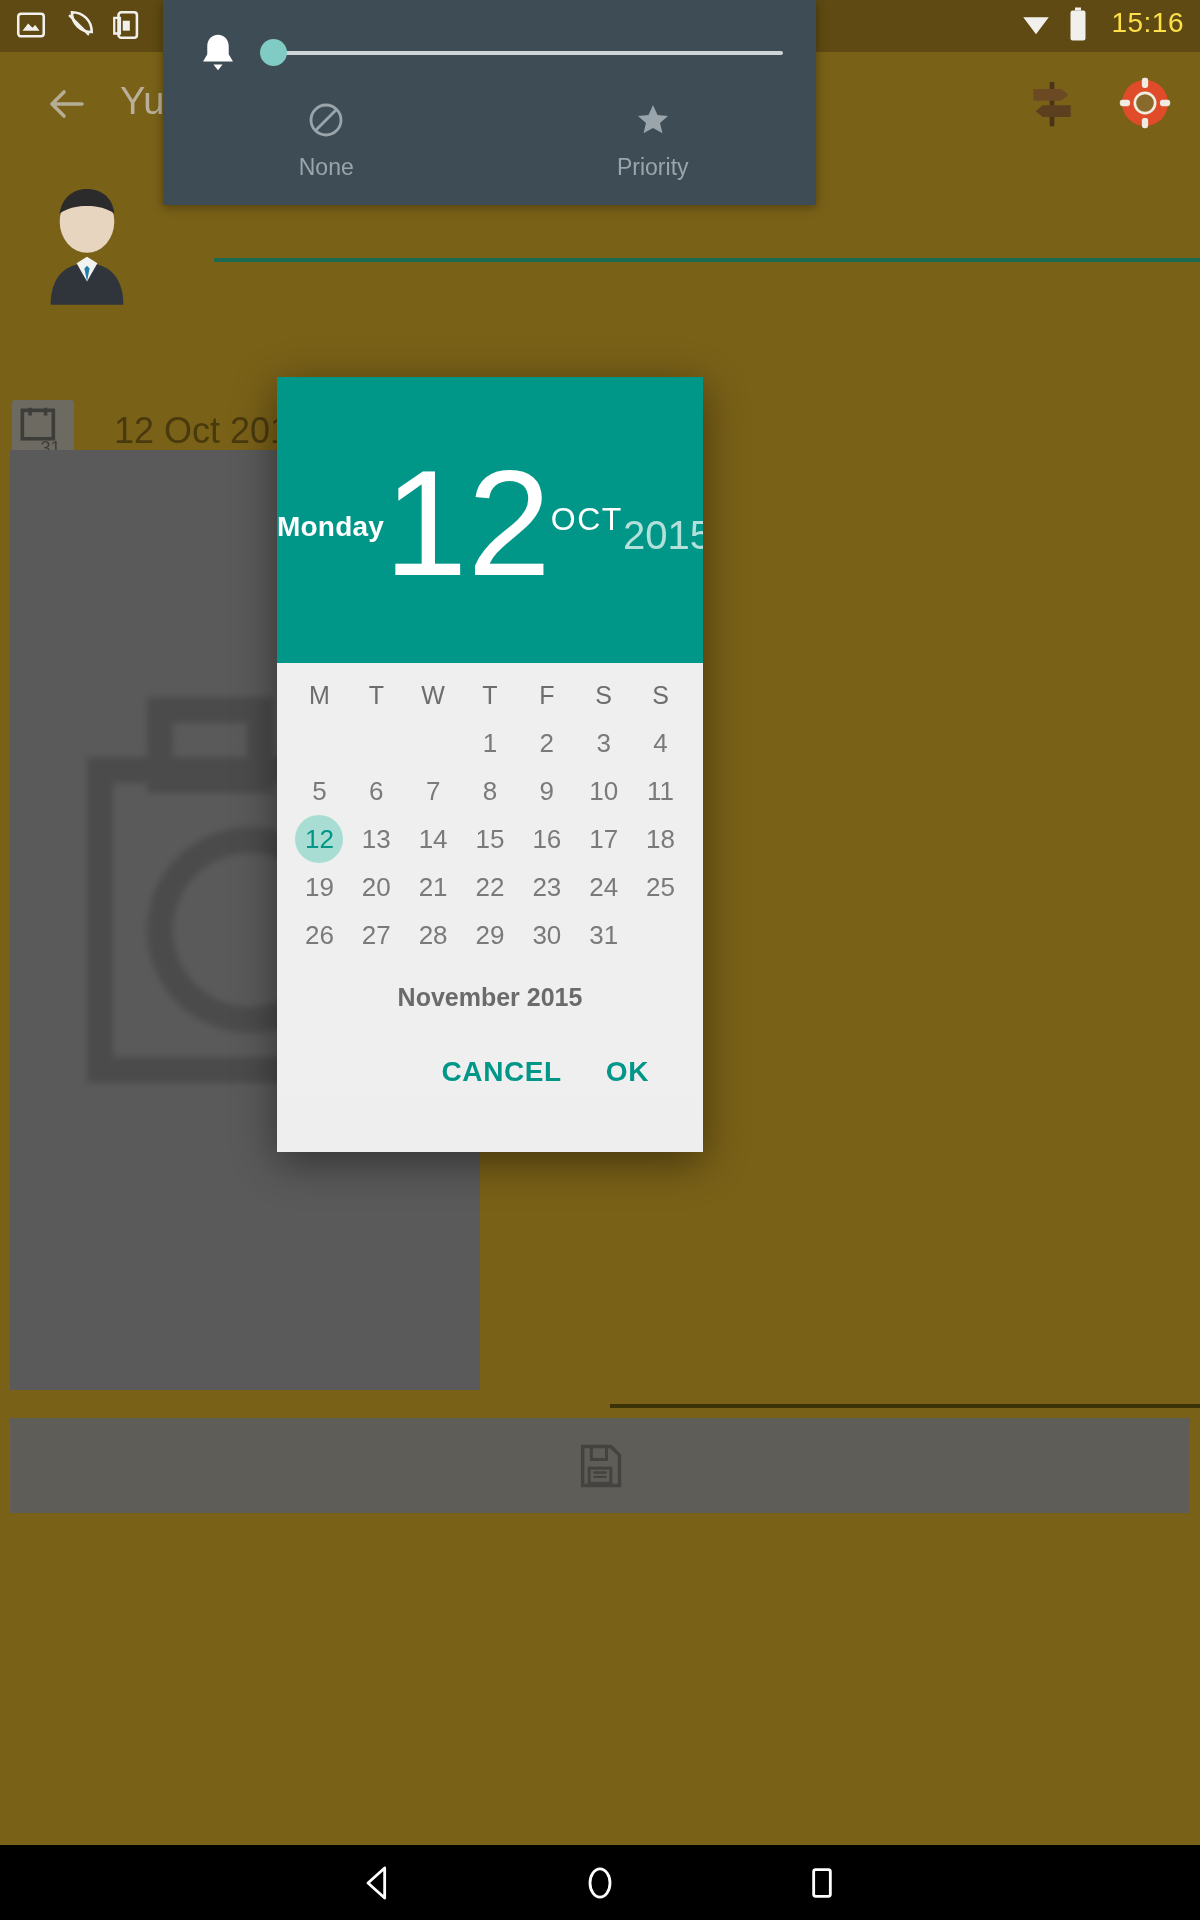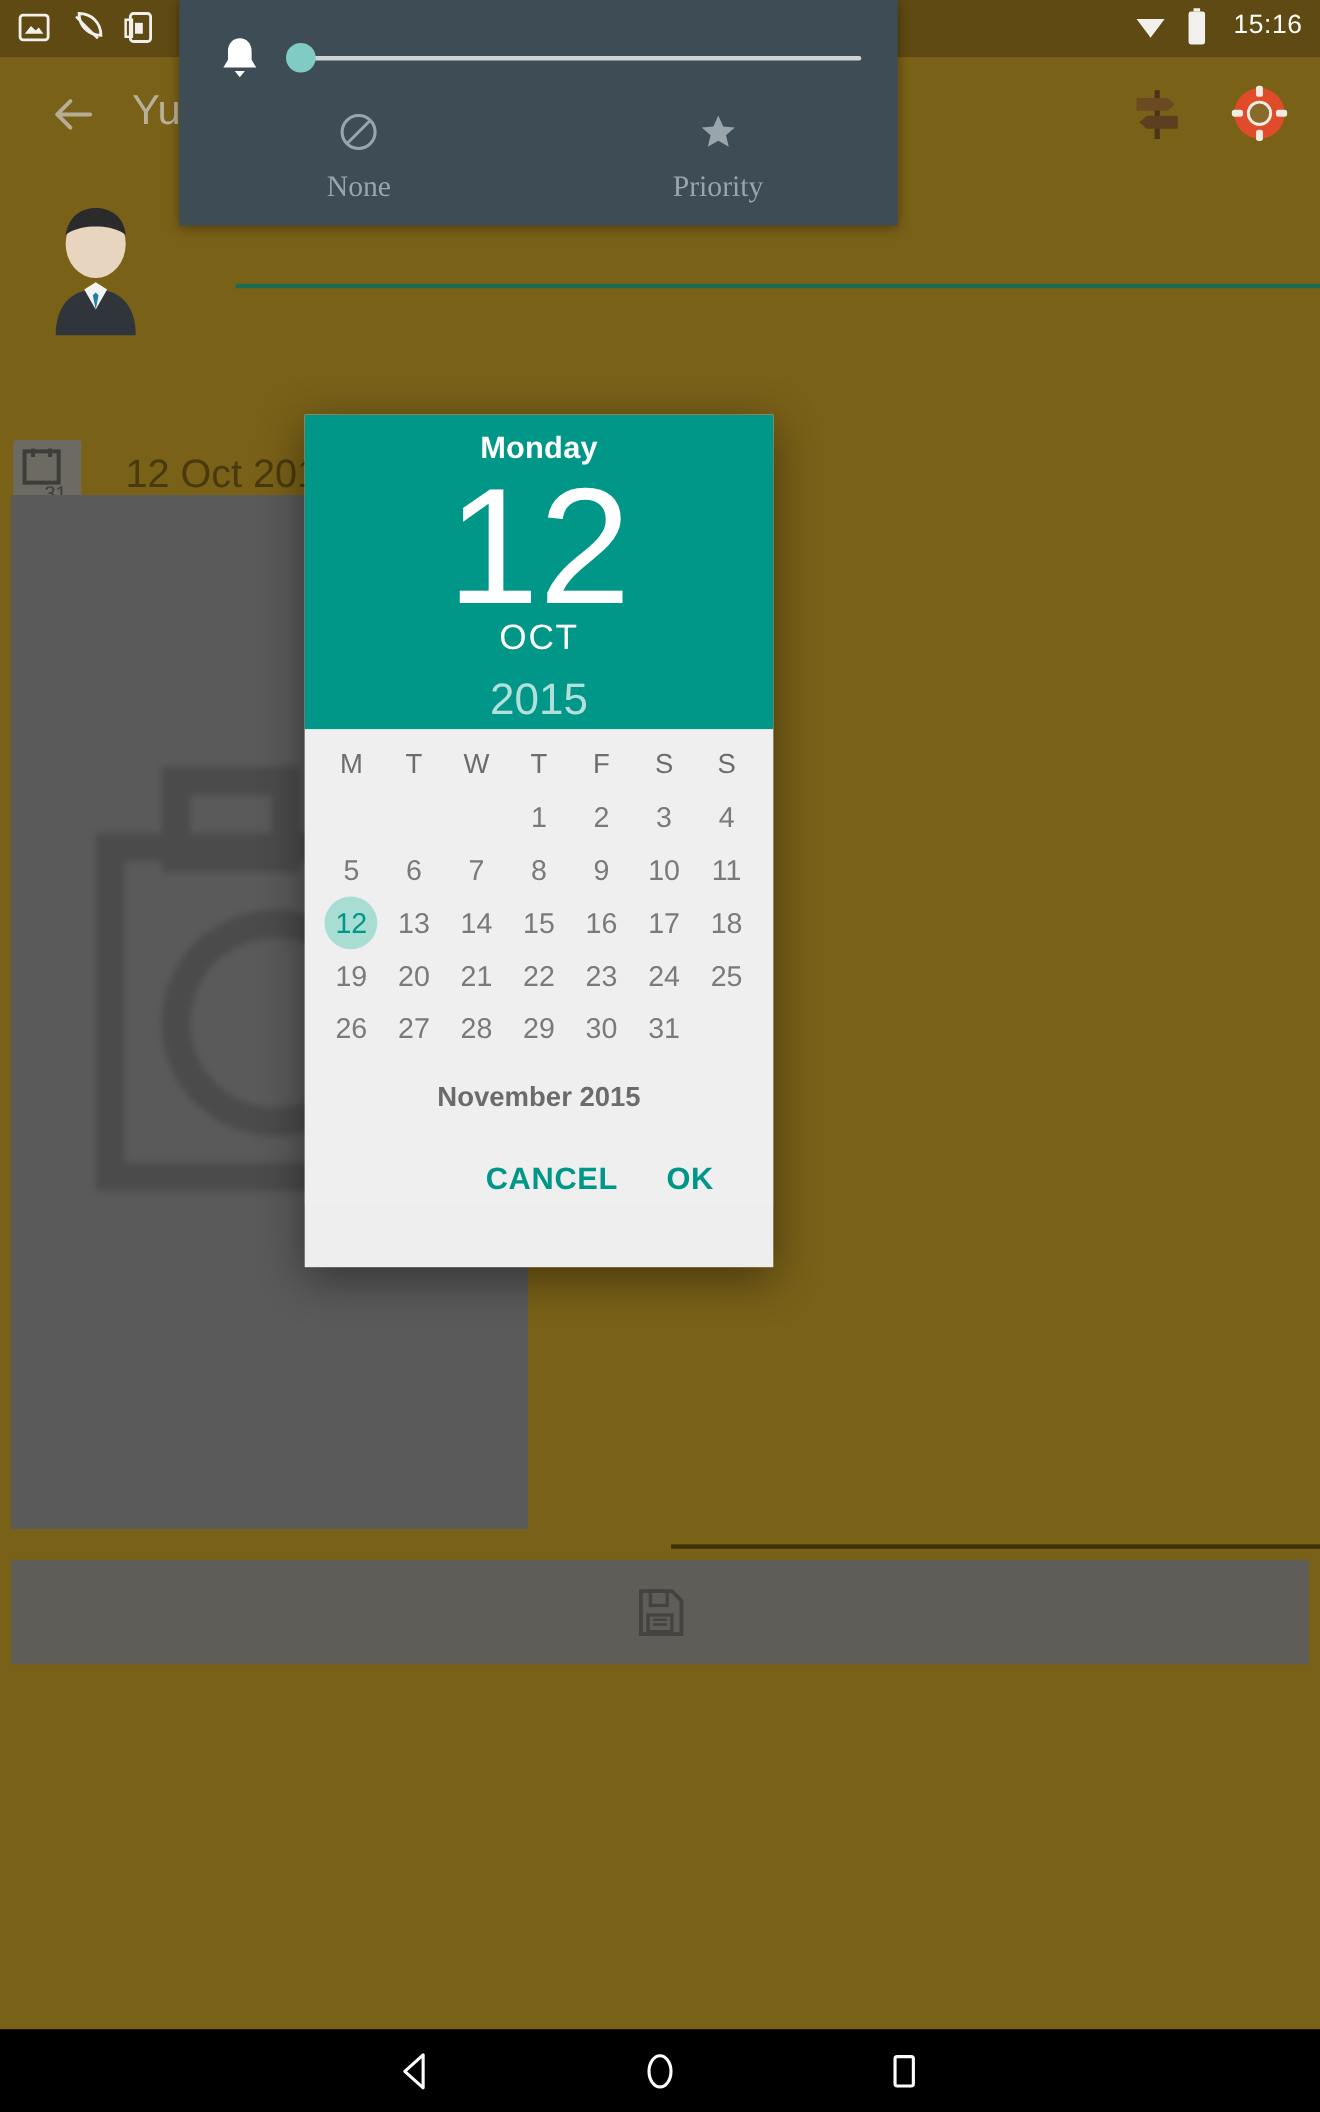--- a/index.html
+++ b/index.html
@@ -16,21 +16,21 @@
     position:absolute; left:0; top:0; width:1200px; height:1845px;
     background:#7a6118;
   }
   .statusbar {
     position:absolute; left:0; top:0; width:1200px; height:52px;
     background:#5e4a12;
   }
   .sb-left { position:absolute; left:14px; top:8px; display:flex; gap:14px; align-items:center; }
   .sb-right { position:absolute; right:16px; top:6px; display:flex; gap:12px; align-items:center; }
   .sb-ico { width:34px; height:34px; position:relative; opacity:.92; }
-  .sb-time { color:#ffffff; font-size:24px; letter-spacing:.5px; }
+  .sb-time { color:#fde047; font-size:28px; letter-spacing:.5px; }
 
   .toolbar {
     position:absolute; left:0; top:52px; width:1200px; height:105px;
   }
   .tb-back { position:absolute; left:42px; top:28px; width:48px; height:48px; }
   .tb-title {
     position:absolute; left:120px; top:28px; color:#b9b09a; font-size:38px; font-weight:400;
     white-space:nowrap;
   }
   .tb-actions { position:absolute; right:26px; top:22px; display:flex; gap:36px; align-items:center; }
@@ -88,33 +88,33 @@
   .vol-thumb {
     position:absolute; left:-3px; top:-12px; width:27px; height:27px;
     border-radius:50%; background:#80cbc4;
   }
   .vol-modes {
     position:absolute; left:0; top:100px; width:653px; height:105px;
     display:flex;
   }
   .vol-mode { flex:1; display:flex; flex-direction:column; align-items:center; gap:14px; }
   .vm-ico { width:40px; height:40px; }
-  .vm-label { font-size:27px; color:#9aa5ab;font-family:Liberation Serif, serif; }
+  .vm-label { font-size:23px; color:#9aa5ab; }
   .vol-mode.active .vm-label { color:#ffffff; }
 
   
   .dialog {
     position:absolute; left:277px; top:377px; width:426px; height:775px;
     background:#eeeeee;
     box-shadow:0 10px 40px rgba(0,0,0,.45);
     overflow:hidden;
   }
   .dlg-header {
     width:100%; height:286px; background:#009688;
-    display:flex; flex-direction:column; align-items:center;
+    display:flex; align-items:center;
     padding-top:14px;
     text-align:center;
   }
   .dh-weekday { color:#ffffff; font-size:28px; font-weight:700; letter-spacing:.2px; }
   .dh-day {
     color:#ffffff; font-size:150px; font-weight:300; line-height:1.08;
     margin-top:-8px;
   }
   .dh-month { color:#ffffff; font-size:32px; font-weight:400; letter-spacing:1.5px; margin-top:-16px; }
   .dh-year { color:#b3e0da; font-size:40px; font-weight:300; margin-top:16px; }

